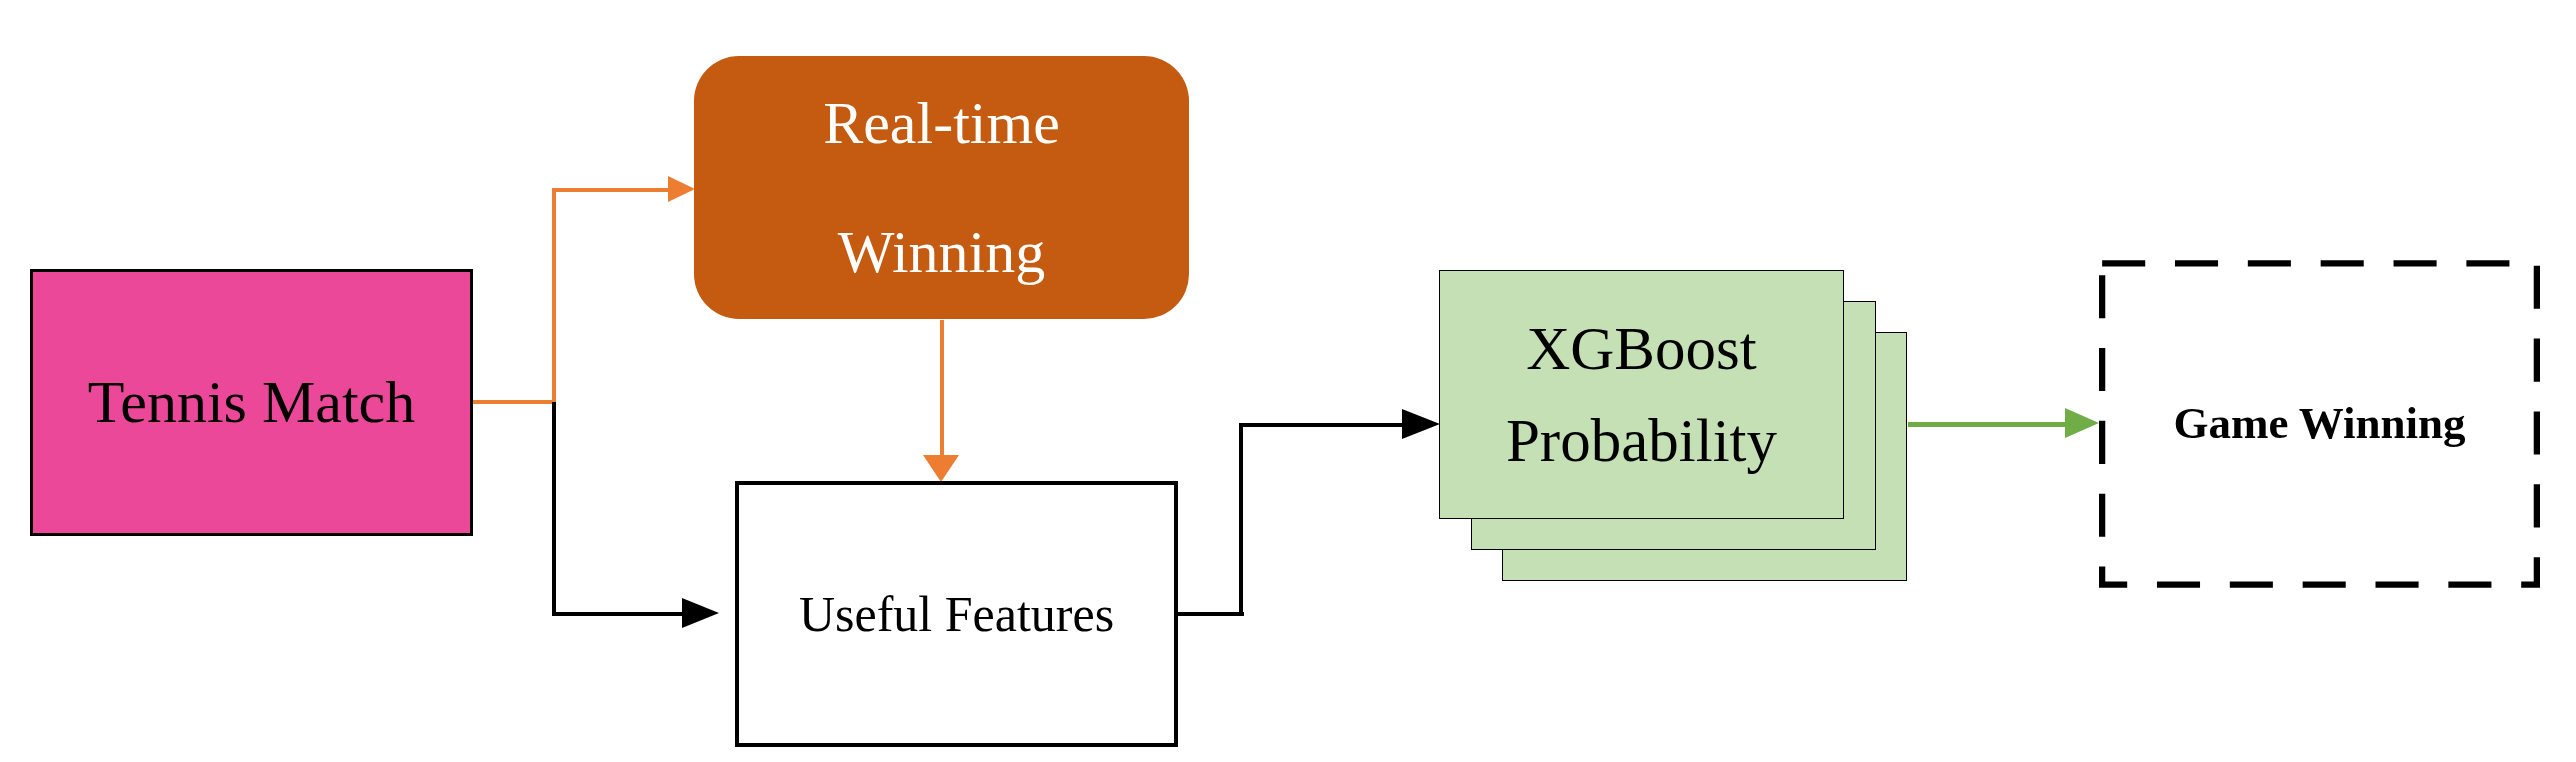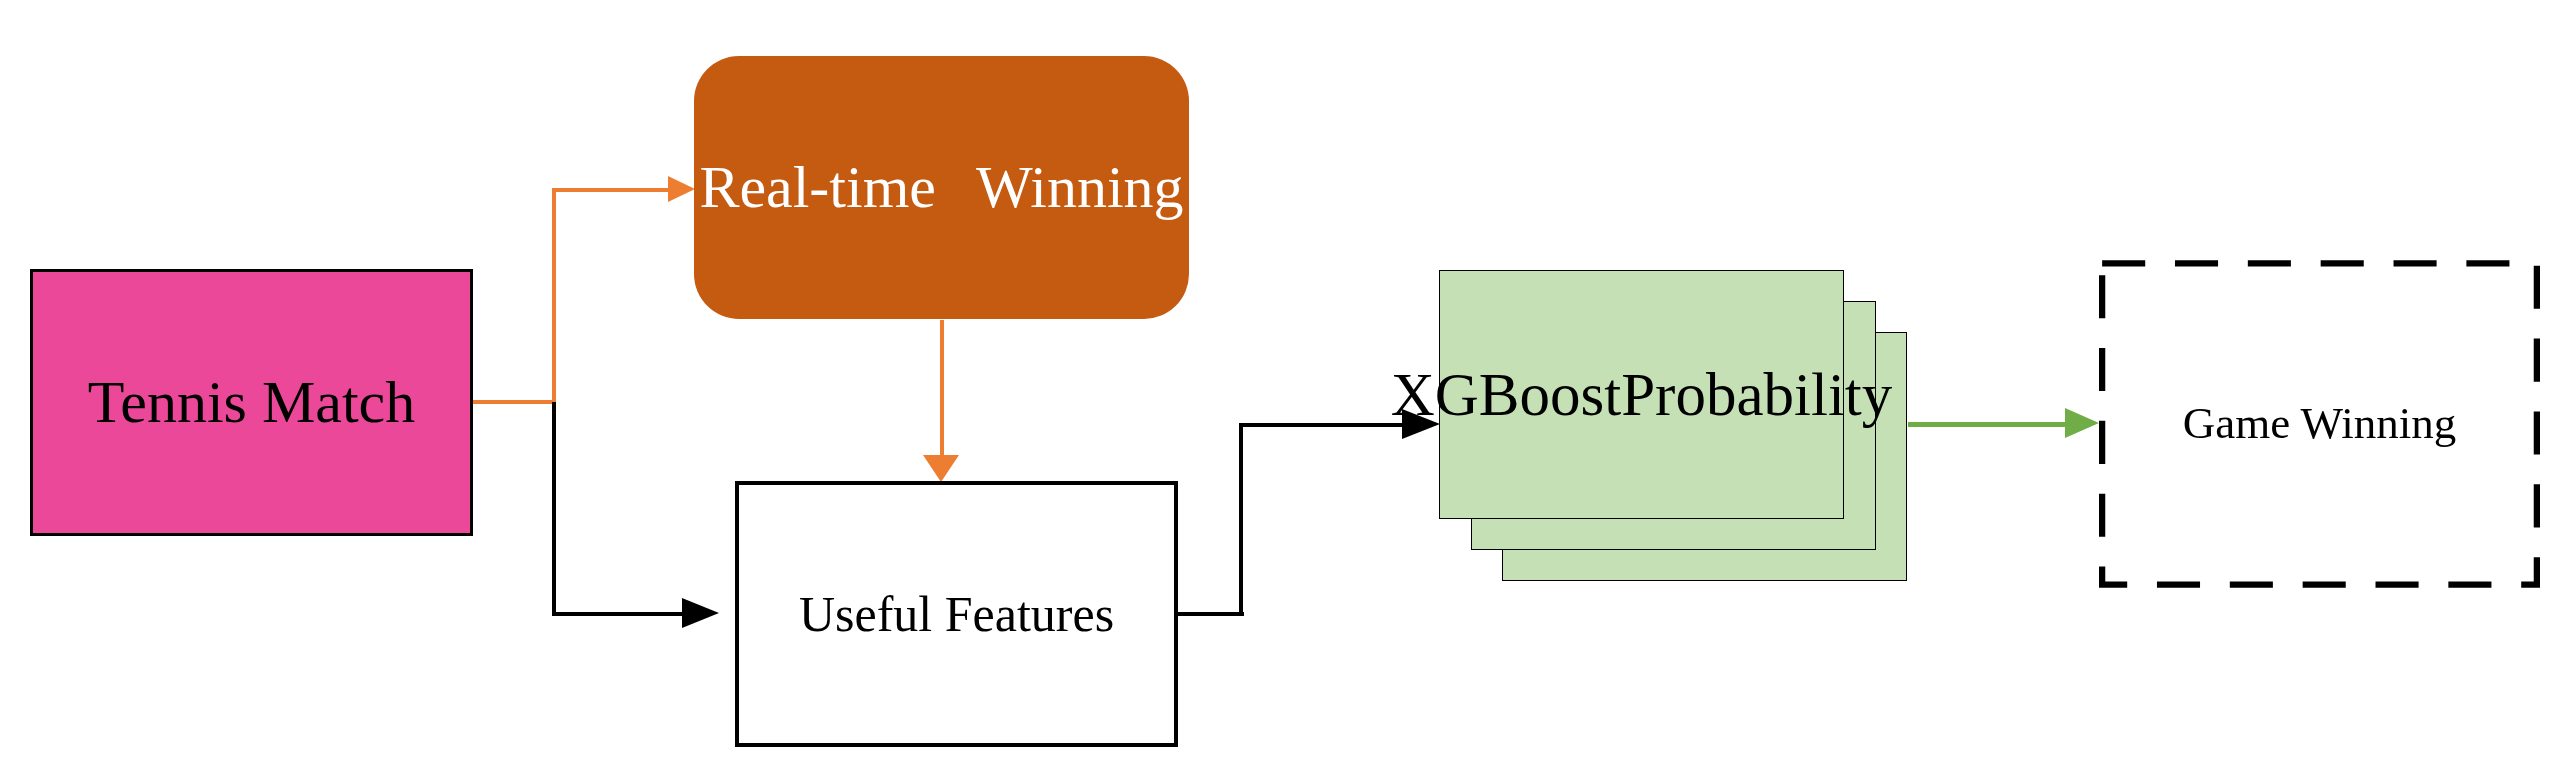--- a/index.html
+++ b/index.html
@@ -16,21 +16,21 @@
   #canvas{
     position:relative;
     width:2576px;height:763px;
     background:var(--canvas-bg);
     font-family:"Liberation Serif","DejaVu Serif",serif;
     overflow:hidden;
   }
   .node{
     position:absolute;
     box-sizing:border-box;
-    display:flex;flex-direction:row;
+    display:flex;flex-direction:column;
     justify-content:center;align-items:center;
     text-align:center;
     color:var(--text-dark);
     gap:40px;
   }
   .line-seg{position:absolute;}
   .arrowhead{position:absolute;width:0;height:0;}
 
   
   #tennis-box{
@@ -55,26 +55,26 @@
   .xg-card{
     position:absolute;width:405px;height:249px;
     box-sizing:border-box;
     background:var(--classifier-fill);
     border:1.6px solid var(--line-black);
   }
   #xg-back{left:1502px;top:332px;}
   #xg-middle{left:1471px;top:301px;}
   #xg-front{
     left:1439px;top:270px;
-    display:flex;flex-direction:row;justify-content:center;align-items:center;
+    display:flex;flex-direction:column;justify-content:center;align-items:center;
     text-align:center;font-size:61px;line-height:1.5;color:var(--text-dark);
   }
   #output-box{
     left:2099px;top:260px;width:441px;height:328px;
-    font-size:45px;line-height:1.45;
+    font-size:45px;line-height:1.45;font-weight:bold;
   }
   #output-box svg{position:absolute;left:0;top:0;}
   #output-label{position:relative;}
 
   
   #edge-a-h1{left:473px;top:400px;width:83px;height:3.9px;background:var(--orange-arrow);}
   #edge-a-v {left:552px;top:188px;width:3.9px;height:216px;background:var(--orange-arrow);}
   #edge-a-h2{left:552px;top:188px;width:118px;height:3.9px;background:var(--orange-arrow);}
   #edge-a-head{
     left:668px;top:176px;

